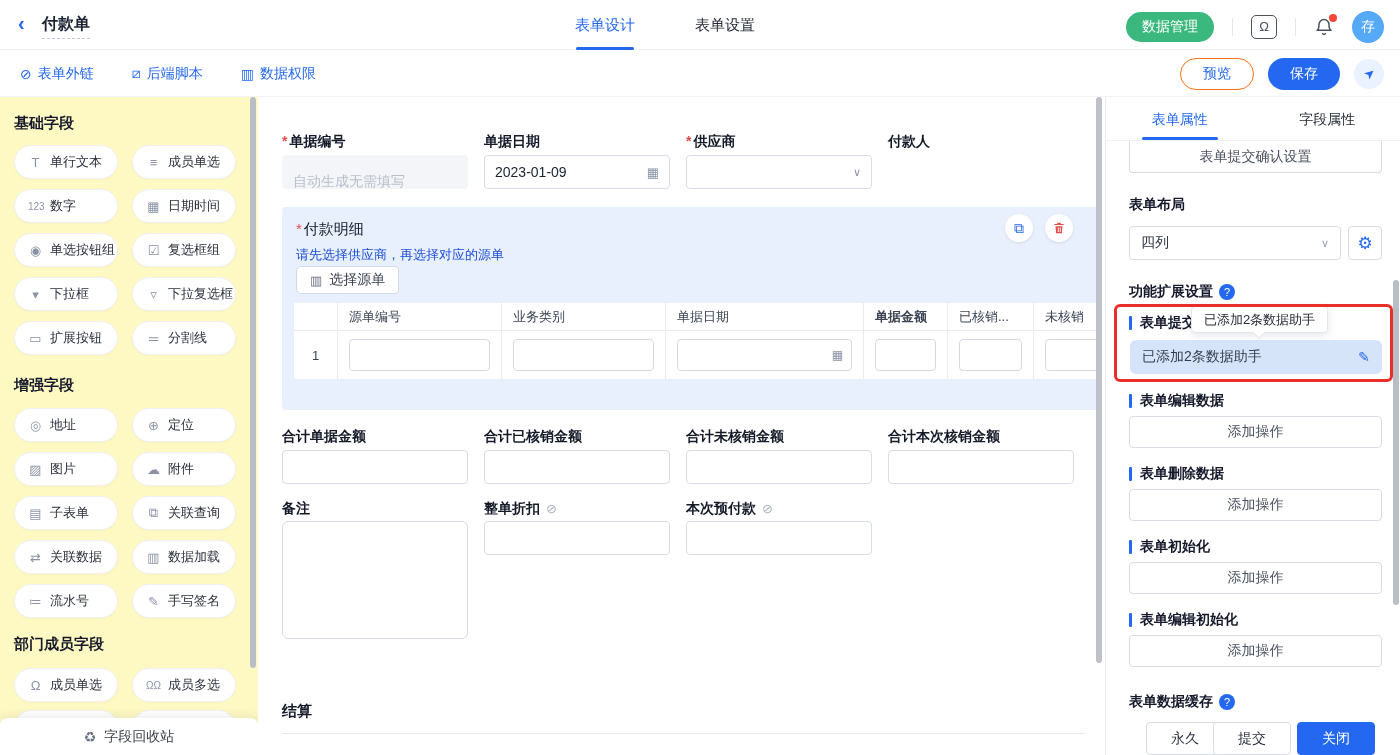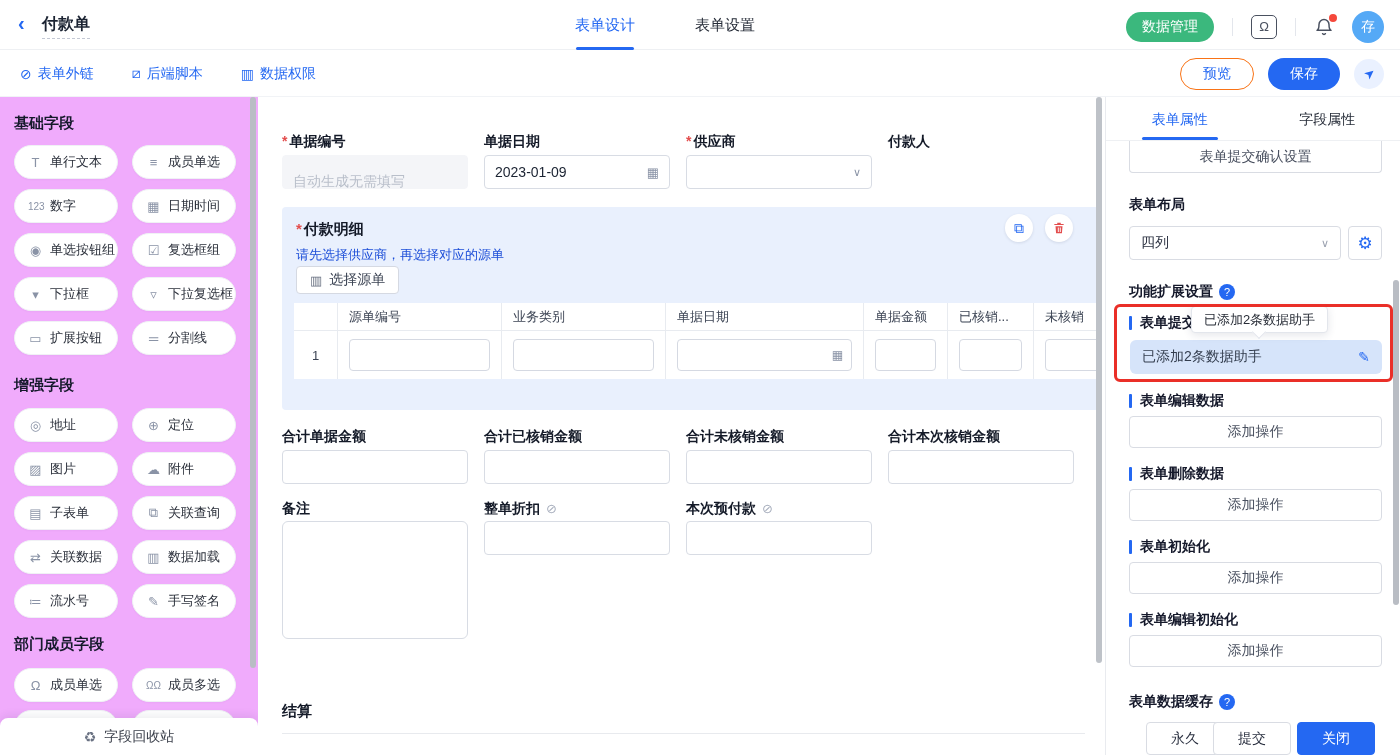--- a/index.html
+++ b/index.html
@@ -29,54 +29,54 @@
   .tb-links { position:absolute; left:20px; top:0; height:47px; display:flex; align-items:center; gap:38px; }
   .tb-link { display:flex; align-items:center; gap:6px; color:#2468f2; font-size:14px; cursor:pointer; }
   .tb-link .ico { font-size:14px; }
   .tb-right { position:absolute; right:16px; top:0; height:47px; display:flex; align-items:center; gap:14px; }
   .btn-outline-pill { height:32px; padding:0 22px; border:1px solid #f97316; color:#2468f2; background:#fff; border-radius:16px; font-size:14px; cursor:pointer; }
   .btn-fill-pill { height:32px; padding:0 22px; border:none; color:#fff; background:#2468f2; border-radius:16px; font-size:14px; cursor:pointer; }
   .share-circle { width:30px; height:30px; border-radius:50%; background:#eaf1ff; color:#2468f2; display:flex; align-items:center; justify-content:center; cursor:pointer; }
   .share-circle span { display:inline-block; transform:rotate(-40deg); font-size:13px; }
 
   
-  .sidebar { position:absolute; left:0; top:97px; width:258px; height:658px; background:#f0abfc; overflow:hidden; }
+  .sidebar { position:absolute; left:0; top:97px; width:258px; height:658px; background:#fef9c3; overflow:hidden; }
   .sb-head { position:absolute; left:14px; font-size:15px; font-weight:bold; color:#15192b; }
   .pill { position:absolute; width:104px; height:34px; background:#fff; border:1px solid #f0f1f5; border-radius:17px; display:flex; align-items:center; gap:7px; padding-left:13px; font-size:13px; color:#2a2f3a; cursor:pointer; box-shadow:0 1px 2px rgba(30,40,70,.03); }
   .pill .ico { color:#8a93a6; font-size:13px; width:15px; text-align:center; flex:0 0 auto; }
   .col1 { left:14px; } .col2 { left:132px; }
   .sb-scroll { position:absolute; left:250px; top:0; width:6px; height:571px; background:#b9bdc4; border-radius:3px; }
   .recycle-bar { position:absolute; left:0; top:621px; width:258px; height:37px; background:#fff; border-radius:8px 8px 0 0; box-shadow:0 -3px 8px rgba(30,40,70,.08); display:flex; align-items:center; justify-content:center; gap:8px; font-size:14px; color:#3a3f4a; cursor:pointer; }
   .recycle-bar .ico { color:#6a7283; font-size:14px; }
 
   
   .canvas { position:absolute; left:258px; top:97px; width:847px; height:658px; background:#fff; overflow:hidden; }
   .cv-scroll { position:absolute; left:838px; top:0; width:6px; height:566px; background:#bec2c8; border-radius:3px; }
   .f-label { position:absolute; font-size:14px; font-weight:bold; color:#141a28; }
   .req::before { content:"*"; color:#e34d4d; margin-right:2px; }
   .f-input { position:absolute; width:186px; height:34px; border:1px solid #d8dce4; border-radius:4px; background:#fff; font-size:14px; color:#1b2332; display:flex; align-items:center; padding:0 10px; }
   .f-input.ghost { background:#f4f5f8; border-color:#f4f5f8; color:#b9bfca; }
   .f-input .ph { color:#b9bfca;margin-top:20px; }
   .f-input .right-ico { margin-left:auto; color:#8a93a6; font-size:13px; }
   .f-input.dashed { border-style:dashed; justify-content:center; color:#b9bfca; }
   .blue-sec { position:absolute; left:24px; top:110px; width:817px; height:203px; background:#e9f0fd; border-radius:4px; overflow:hidden; }
-  .bs-title { position:absolute; left:14px; top:13px; font-size:15px; font-weight:bold; color:#141a28; }
+  .bs-title { position:absolute; left:14px; top:13px; font-size:15px; font-weight:normal; color:#141a28; }
   .bs-hint { position:absolute; left:14px; top:39px; font-size:13px; color:#1d4ed8; }
   .bs-btn { position:absolute; left:14px; top:59px; height:28px; padding:0 13px; background:#fff; border:1px solid #d5d9e2; border-radius:4px; font-size:14px; color:#3a4252; display:flex; align-items:center; gap:7px; cursor:pointer; }
   .bs-btn .ico { color:#6a7283; font-size:13px; }
   .circ-btn { position:absolute; top:7px; width:28px; height:28px; border-radius:50%; background:#fff; display:flex; align-items:center; justify-content:center; cursor:pointer; box-shadow:0 1px 3px rgba(30,40,70,.12); }
   .dtable { position:absolute; left:12px; top:96px; width:805px; height:76px; overflow:hidden; }
   .dtable-inner { width:860px; }
   .trow { display:flex; background:#fff; }
   .trow.head { height:28px; border-bottom:1px solid #e8ebf0; }
   .trow.body { height:48px; }
   .tcell { border-right:1px solid #e8ebf0; display:flex; align-items:center; padding:0 11px; font-size:13px; color:#3c4454; overflow:hidden; white-space:nowrap; }
   .tcell.c0 { width:44px; justify-content:center; padding:0; }
   .tcell.c1 { width:164px; } .tcell.c2 { width:164px; } .tcell.c3 { width:198px; }
-  .tcell.c4 { width:84px; } .tcell.c5 { width:86px; } .tcell.c6 { width:120px; border-right:none; }
+  .tcell.c4 { width:84px;font-weight:bold; } .tcell.c5 { width:86px; } .tcell.c6 { width:120px; border-right:none; }
   .cell-input { height:32px; border:1px solid #d5d9e2; border-radius:4px; background:#fff; flex:1; display:flex; align-items:center; padding:0 8px; }
   .cell-input .right-ico { margin-left:auto; color:#8a93a6; font-size:12px; }
   .eye-off { color:#a6adbc; font-size:13px; margin-left:6px; font-weight:normal; }
   .remark-area { position:absolute; left:24px; top:424px; width:186px; height:118px; border:1px solid #d8dce4; border-radius:6px; background:#fff; }
   .sec-divider { position:absolute; left:24px; top:636px; width:803px; height:1px; background:#e8eaee; }
 
   
   .rpanel { position:absolute; left:1105px; top:97px; width:295px; height:658px; background:#fff; border-left:1px solid #e9ebef; overflow:hidden; }
   .rp-tabs { position:absolute; left:0; top:0; width:295px; height:44px; border-bottom:1px solid #eef0f3; background:#fff; z-index:5; display:flex; }
   .rp-tab { flex:1; text-align:center; line-height:44px; font-size:14px; color:#252b37; cursor:pointer; position:relative; }

